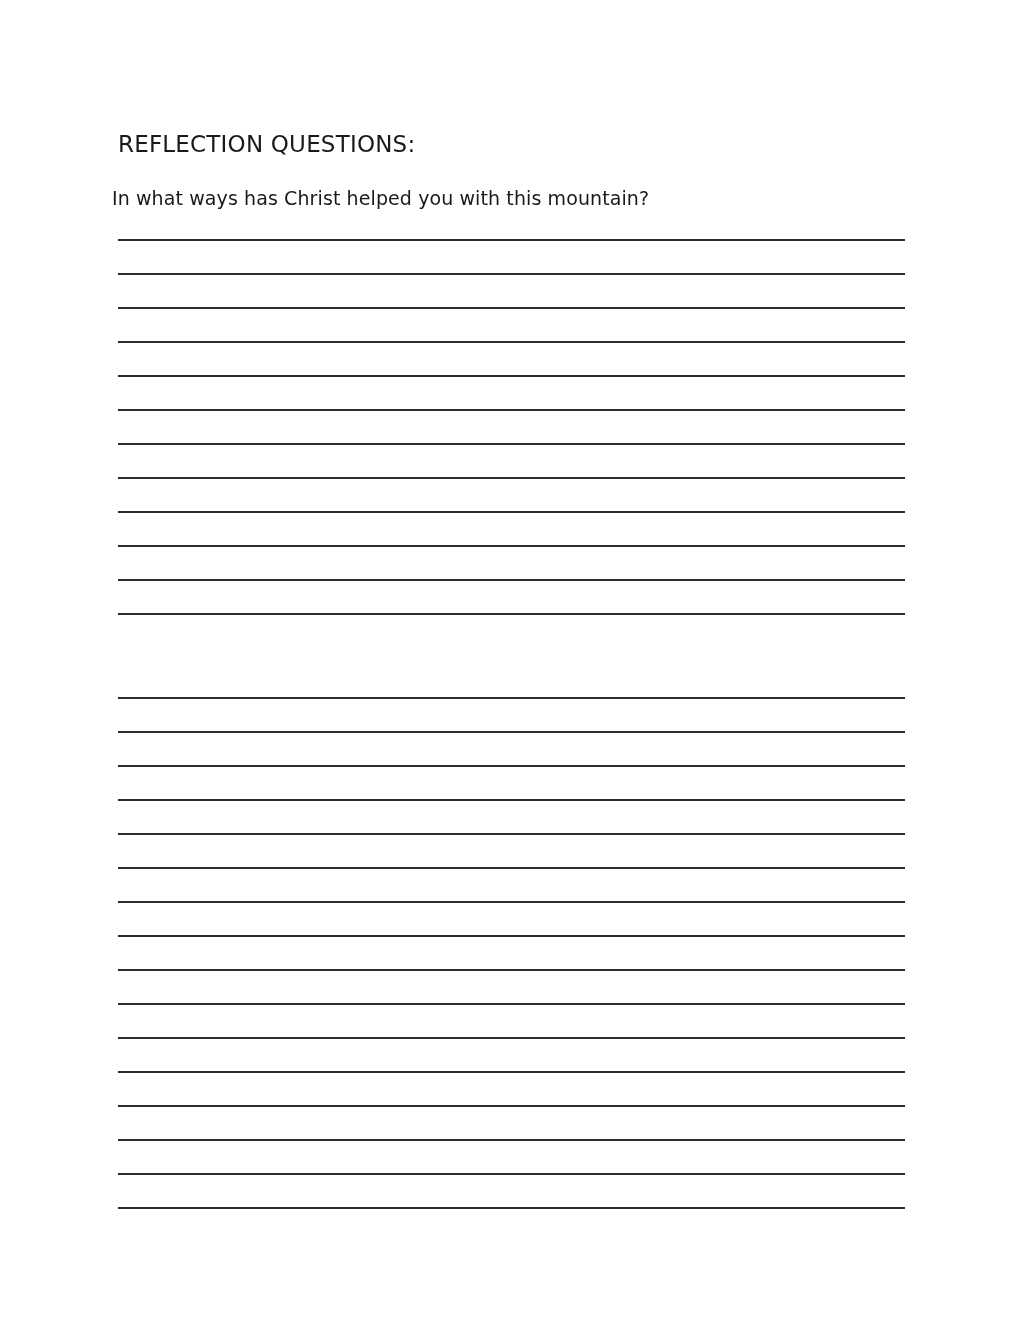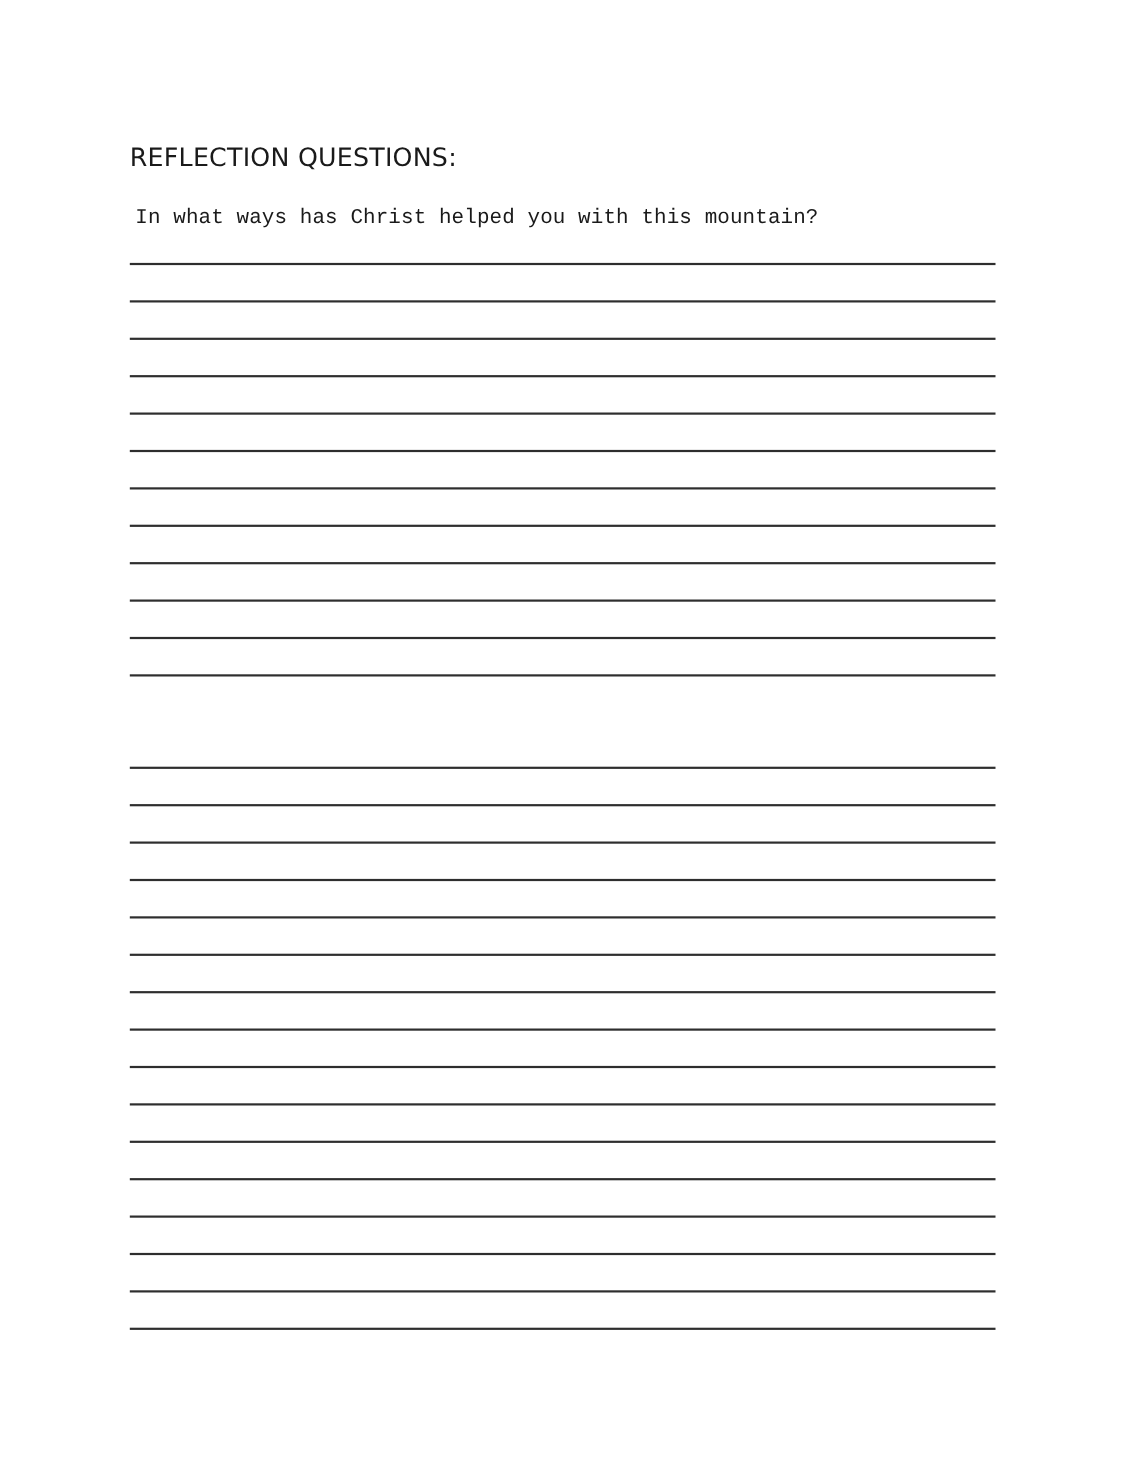--- a/index.html
+++ b/index.html
@@ -1,22 +1,22 @@
 <!DOCTYPE html>
 <html><head>
 <meta charset="utf-8">
 <style>
   html, body { margin: 0; padding: 0; background: #ffffff; }
   body { width: 1024px; height: 1328px; position: relative; overflow: hidden;
          font-family: "DejaVu Sans", sans-serif; color: #1a1a1a; }
   .page { position: absolute; left: 0; top: 0; width: 1024px; height: 1328px; margin-top: 12px; }
   .heading { position: absolute; left: 118px; top: 119px; font-size: 23px; font-weight: 400;
              letter-spacing: 0.2px; white-space: nowrap; }
-  .question { position: absolute; left: 123px; font-size: 19px; font-weight: 400;
-              white-space: nowrap; letter-spacing: 0.1px; font-family: Liberation Mono, monospace; }
+  .question { position: absolute; left: 112px; font-size: 19px; font-weight: 400;
+              white-space: nowrap; letter-spacing: 0.1px; }
   .q1 { top: 175px; }
   .q2 { top: 633px; }
   .lines { position: absolute; left: 118px; width: 787px; }
   .line { position: absolute; left: 0; width: 787px; height: 0; border-top: 2px solid #2e2e2e; }
 </style>
 </head>
 <body>
 
 <div class="page">
   <div class="heading">REFLECTION QUESTIONS:</div>

